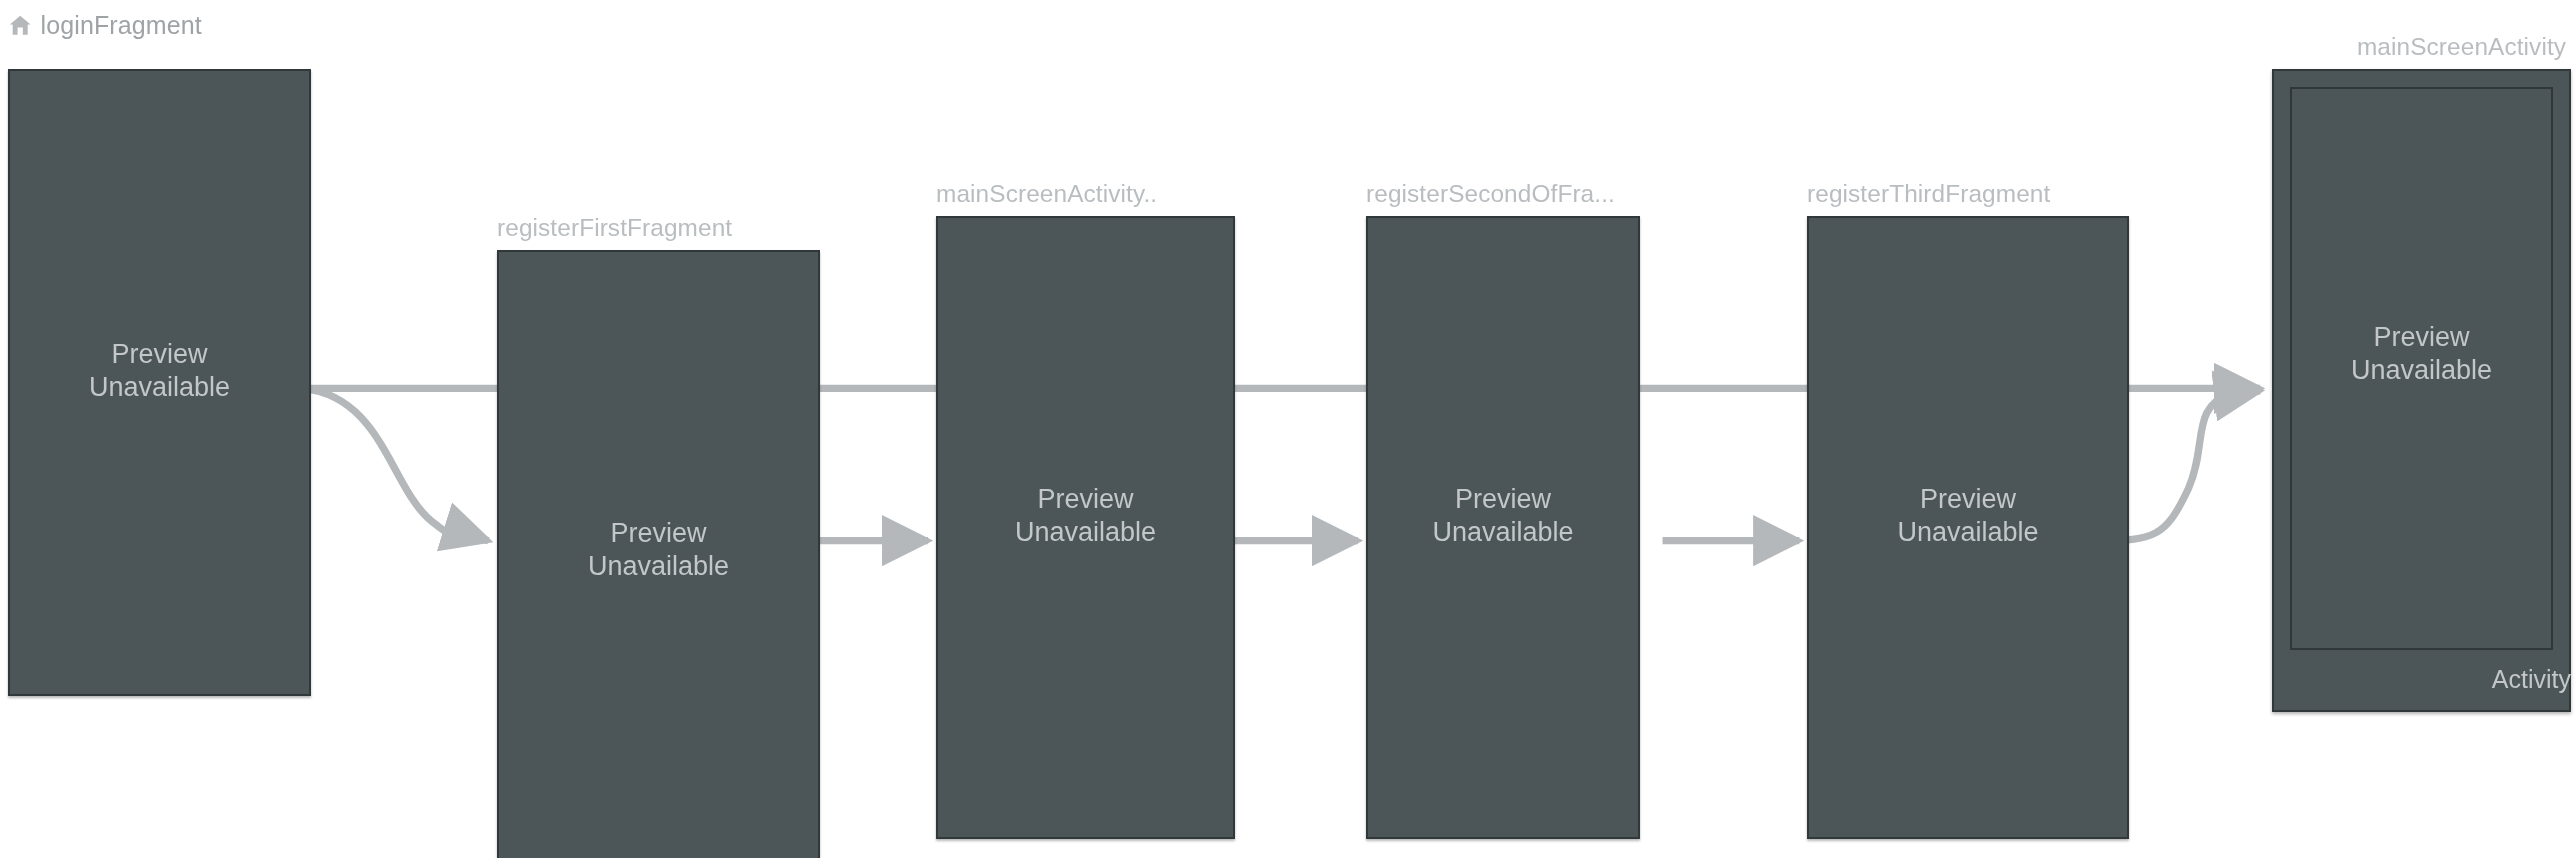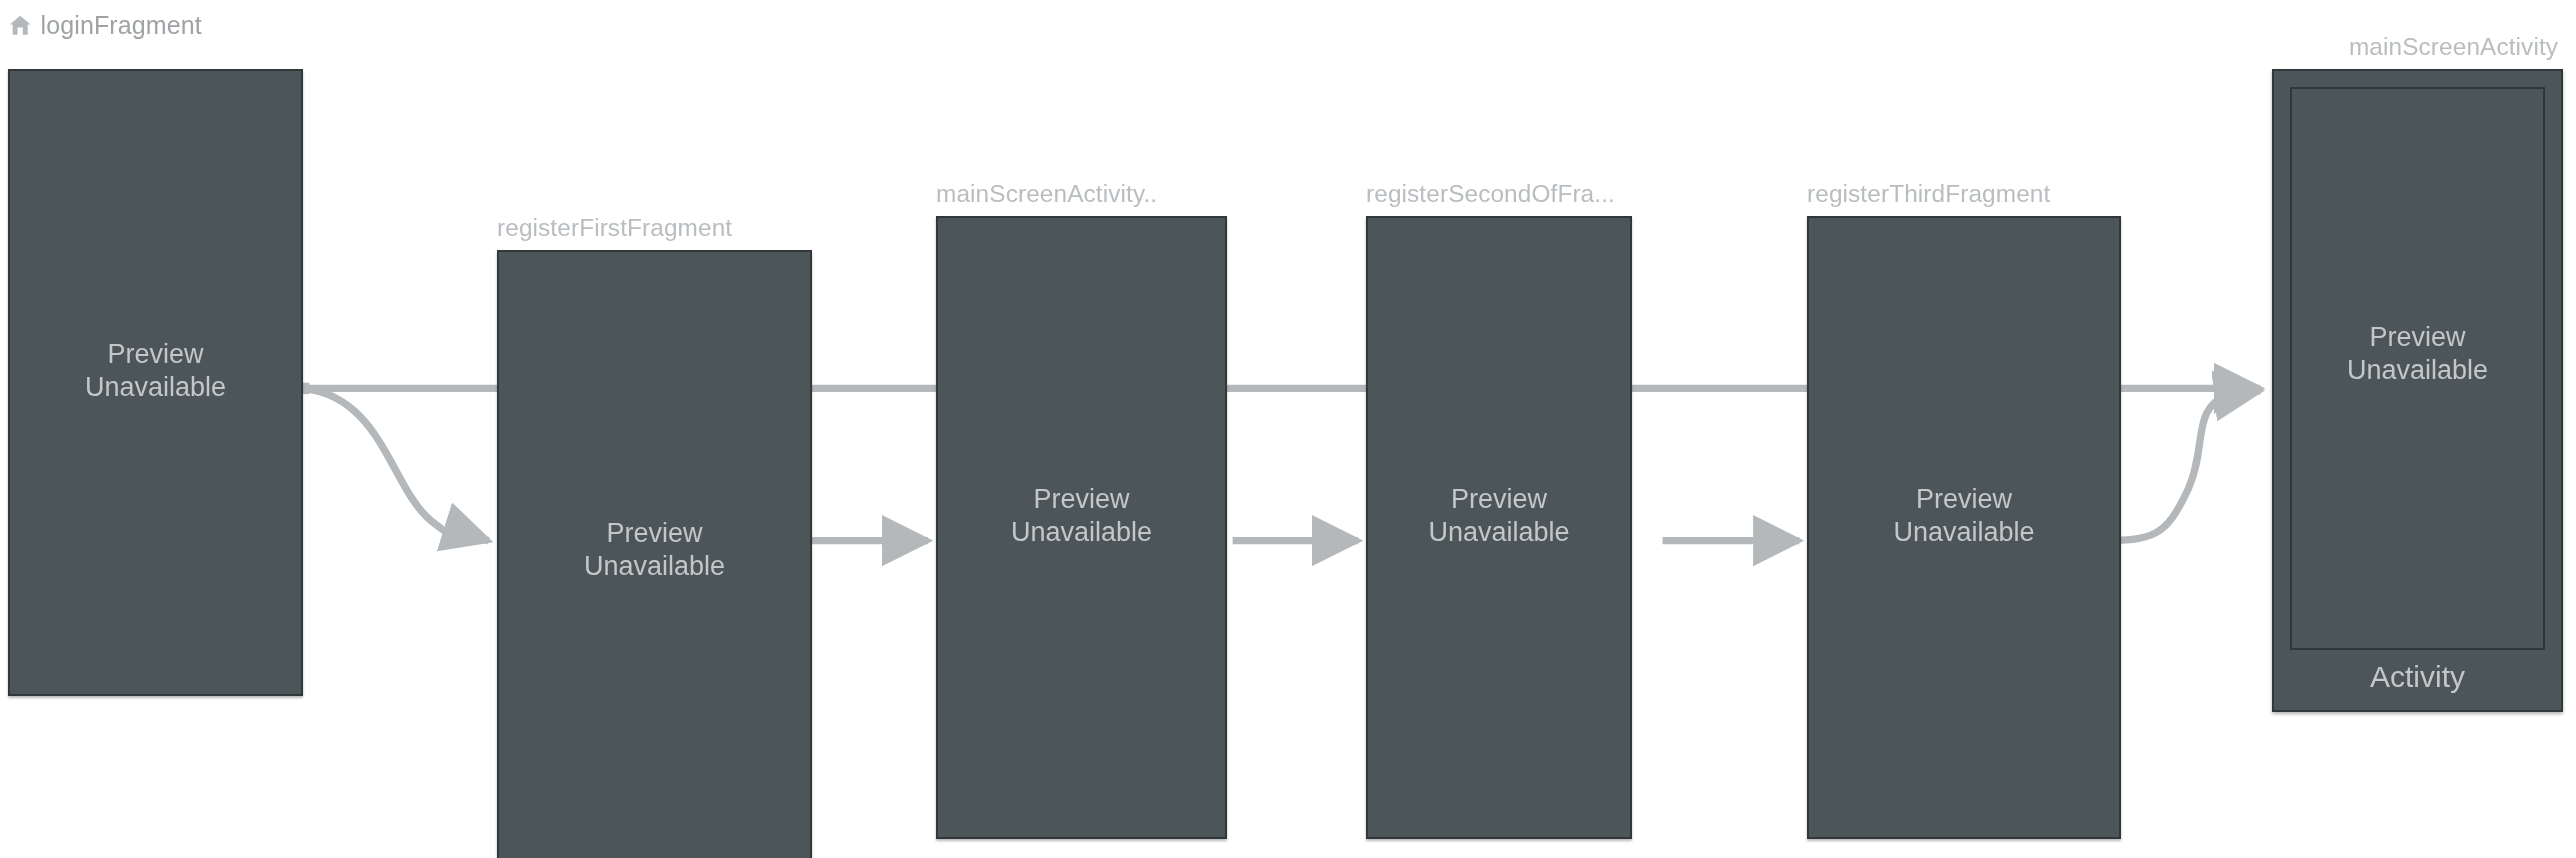--- a/index.html
+++ b/index.html
@@ -53,20 +53,21 @@
   .start-label .txt {
     font-size: 25px;
     color: #9fa3a6;
     letter-spacing: 0.1px;
     white-space: nowrap;
   }
 
   
   .node {
     position: absolute;
+    padding-left: 8px;
   }
   .node-title {
     position: absolute;
     left: 0;
     bottom: 100%;
     margin-bottom: 8.1px;
     font-size: 24.4px;
     color: #b9bdc0;
     white-space: nowrap;
     letter-spacing: 0.1px;
@@ -103,23 +104,23 @@
   .activity-inner {
     position: absolute;
     background: #4c5658;
     border: 2.4px solid #2f3739;
     box-sizing: border-box;
   }
   .activity-caption {
     position: absolute;
     left: 0;
     right: 0;
-    text-align: center;
+    text-align: right;
     color: #c3c7c9;
-    font-size: 30px;
+    font-size: 25px;
   }
 </style>
 </head>
 <body>
 
 <div id="canvas">
 
   <svg id="edges" viewBox="0 0 3164 1055" width="2576" height="859">
     <defs>
       <marker id="arrow" viewBox="0 0 10 10" refX="9" refY="5" markerWidth="7" markerHeight="7" orient="auto-start-reverse">

